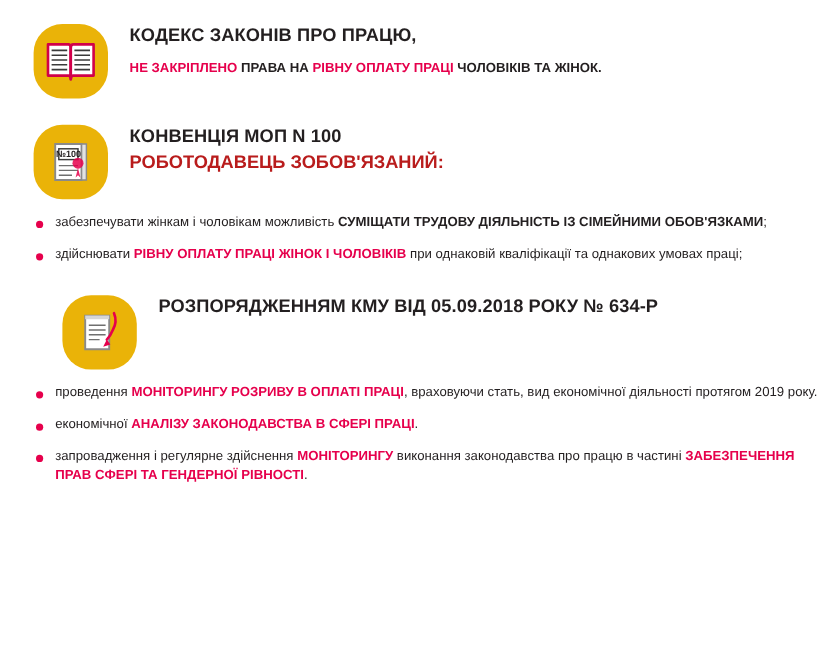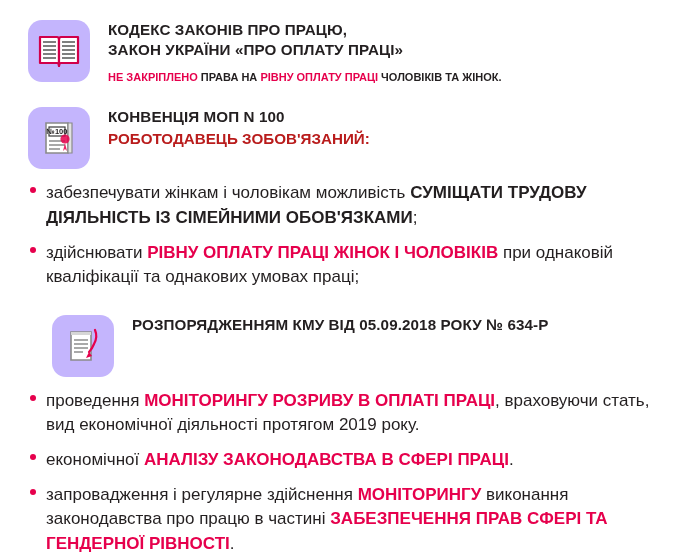--- a/index.html
+++ b/index.html
@@ -36,22 +36,22 @@
   }
   .content-col {
     flex: 1 1 auto;
     padding-left: 8px;
   }
 
   
   .icon-tile {
     width: 62px;
     height: 62px;
-    border-radius: 14px;
-    background: #c4b5fd;
+    border-radius: 24px;
+    background: #eab308;
     position: relative;
     display: flex;
     align-items: center;
     justify-content: center;
   }
 
   
   .heading {
     font-size: 15.2px;
     font-weight: bold;
@@ -81,21 +81,21 @@
   
   ul.bullets {
     list-style: none;
     margin: 12px 0 0 0;
     padding: 0;
   }
   ul.bullets li {
     position: relative;
     padding-left: 18px;
     margin-bottom: 11px;
-    font-size: 17px;
+    font-size: 11px;
     line-height: 1.42;
     color: #231f20;
   }
   ul.bullets li:last-child { margin-bottom: 0; }
   ul.bullets li .dot {
     position: absolute;
     left: 2px;
     top: 6px;
     width: 6px;
     height: 6px;
@@ -135,21 +135,20 @@
             <line x1="25" y1="21" x2="38" y2="21"></line>
             <line x1="25" y1="25" x2="38" y2="25"></line>
           </g>
           <line x1="22" y1="5" x2="22" y2="32" stroke="#d1004a" stroke-width="2"></line>
         </svg>
       </div>
     </div>
     <div class="content-col">
       <div class="heading">
         <span class="heading-line">КОДЕКС ЗАКОНІВ ПРО ПРАЦЮ,</span>
-        <span class="heading-line">ЗАКОН УКРАЇНИ «ПРО ОПЛАТУ ПРАЦІ»</span>
       </div>
       <p class="lead">
         <span class="em-pink">НЕ ЗАКРІПЛЕНО</span><span class="em-black"> ПРАВА НА </span><span class="em-pink">РІВНУ ОПЛАТУ ПРАЦІ</span><span class="em-black"> ЧОЛОВІКІВ ТА ЖІНОК.</span>
       </p>
     </div>
   </div>
 
   <div class="section sec2">
     <div class="icon-col">
       <div class="icon-tile">

